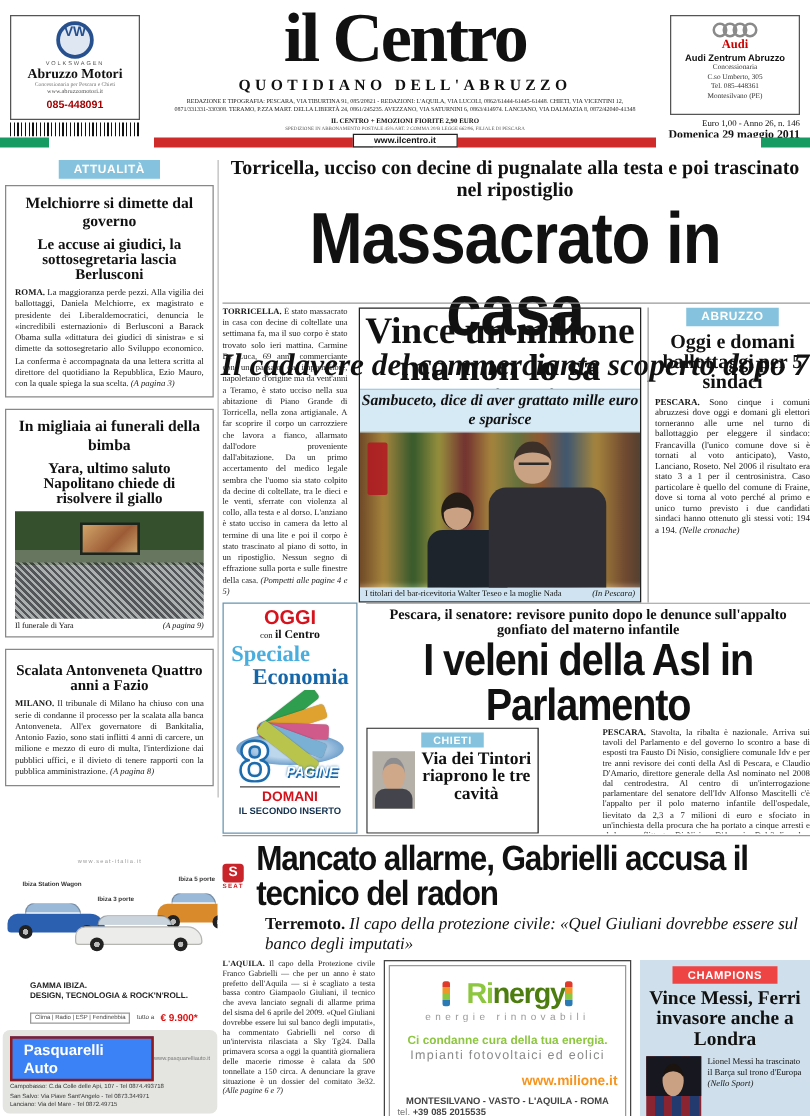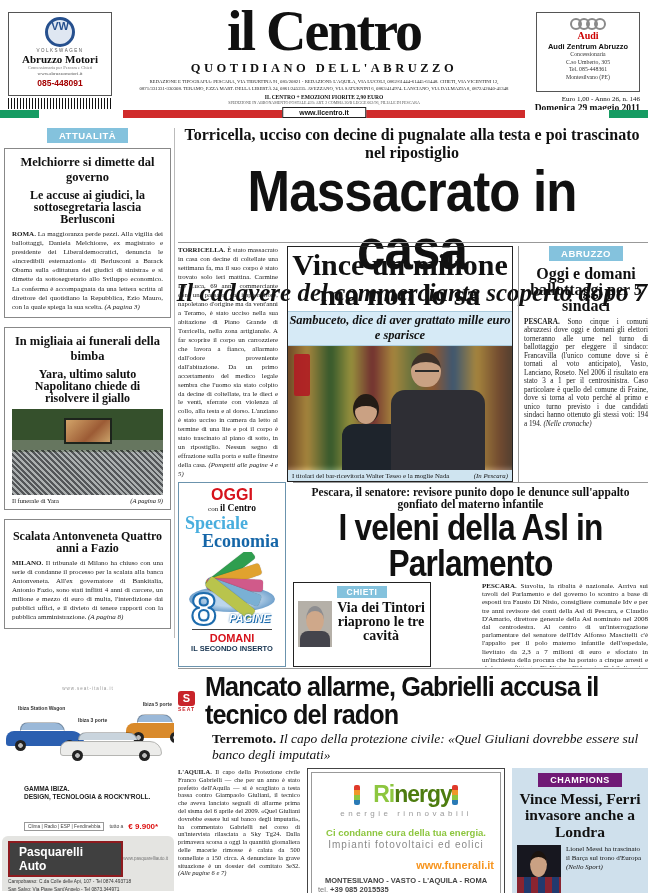--- a/index.html
+++ b/index.html
@@ -139,21 +139,21 @@
   .r-ri { font-weight:bold; font-size:23px; color:#8dc63f; letter-spacing:-1px;padding-left:13px; }
   .r-nergy { font-weight:bold; font-size:23px; color:#4d7c0f; letter-spacing:-1px; }
   .r-tag { font-size:8px; letter-spacing:3.5px; color:#9a9a9a; margin-top:1px; }
   .r-green { font-weight:bold; font-size:9.5px; color:#8dc63f; margin-top:9px; }
   .r-gray { font-size:10px; color:#8a8a8a; letter-spacing:1px; margin-top:1px; }
   .r-site { font-weight:bold; font-size:11px; color:#f7941d; text-align:right; margin-top:9px; }
   .r-cities { font-weight:bold; font-size:7.5px; color:#444; text-align:center; margin-top:5px; }
   .r-tel { font-size:7.5px; color:#777; text-align:left; }
   .r-tel b { color:#444; }
   .champbox { flex:1; background:#cfe0ec; padding:5px 5px 4px; height:160px; overflow:hidden; }
-  .champbox .tagbar { background:#701a75; font-size:9px; margin-bottom:4px; }
+  .champbox .tagbar { background:#ef4444; font-size:9px; margin-bottom:4px; }
   .champbox .rhead { font-size:15.5px; line-height:1.05; margin:1px 0 5px; }
   .champrow { display:flex; gap:5px; }
   .messi { position:relative; width:44px; height:76px; flex:none; overflow:hidden;
     background:linear-gradient(180deg,#17171f 0 42%,transparent 42%), repeating-linear-gradient(90deg,#8a2430 0 7px,#223a6e 7px 14px); }
   .messi:before { content:""; position:absolute; left:13px; top:6px; width:17px; height:20px; border-radius:50%; background:#caa183; border-top:6px solid #1b130e; }
   .mcaption { font-size:7px; line-height:1.3; }
 
   
   .seatad { position:absolute; left:2px; top:686px; width:172px; height:205px; font-family:"Liberation Sans",sans-serif; overflow:hidden; }
   .s-top { font-size:4.5px; color:#999; text-align:center; letter-spacing:1px; }
@@ -165,27 +165,27 @@
   .car .w1,.car .w2 { position:absolute; bottom:-5px; width:11px; height:11px; background:radial-gradient(circle,#bbb 0 28%,#222 30%); border-radius:50%; }
   .car .w1 { left:12%; } .car .w2 { right:12%; }
   .car-blue  { left:4px; top:40px; width:78px; }
   .car-blue .bdy { background:#2b5fb0; }
   .car-white { left:58px; top:50px; width:102px; z-index:2; }
   .car-white .bdy { background:#ececea; border:1px solid #b5b5b2; }
   .car-white .cab { background:linear-gradient(180deg,#c9d4dd 0 70%,transparent 70%); }
   .car-orange { right:-14px; top:32px; width:62px; }
   .car-orange .bdy { background:#d98a2b; }
   .gamma { font-weight:bold; font-size:6.5px; color:#222; margin-left:22px; line-height:1.3; }
-  .specrow { display:flex; align-items:center; gap:5px; margin:20px 0 0 22px; }
+  .specrow { display:flex; align-items:center; gap:5px; margin:8px 0 0 22px; }
   .spectext { font-size:4.8px; border:1px solid #999; padding:1px 3px; color:#444; }
   .pricepre { font-size:5px; color:#444; }
   .pricered { color:#d11; font-weight:bold; font-size:8px; }
   .dealer { background:#e4e4e1; border-radius:6px; margin-top:5px; padding:5px 6px 4px; }
   .pasqrow { display:flex; justify-content:space-between; align-items:center; }
-  .pasqbox { background:#404040; border:2px solid #8e1b1f; color:#fff; font:bold 12px "Liberation Sans",sans-serif; padding:2px 9px; }
+  .pasqbox { background:#3b82f6; border:2px solid #8e1b1f; color:#fff; font:bold 12px "Liberation Sans",sans-serif; padding:2px 9px; }
   .dealersite { font-size:4.5px; color:#777; }
   .dline { font-size:4.8px; color:#333; margin-top:2.5px; }
 </style>
 </head>
 <body>
 
 <div id="page">
 
   <header class="hd">
     <div class="adbox vwad">
@@ -353,21 +353,21 @@
         <p class="jbody"><span class="dl">L'AQUILA.</span> <span>Il capo della Protezione civile Franco Gabrielli — che per un anno è stato prefetto dell'Aquila — si è scagliato a testa bassa contro Giampaolo Giuliani, il tecnico che aveva lanciato segnali di allarme prima del sisma del 6 aprile del 2009. «Quel Giuliani dovrebbe essere lui sul banco degli imputati», ha commentato Gabrielli nel corso di un'intervista rilasciata a Sky Tg24. Dalla primavera scorsa a oggi la quantità giornaliera delle macerie rimosse è calata da 500 tonnellate a 150 circa. A denunciare la grave situazione è un dossier del comitato 3e32.</span> <span class="ref">(Alle pagine 6 e 7)</span></p>
       </div>
 
       <div class="rinergybox">
         <div>
           <span class="rbar"></span><span class="r-ri">Ri</span><span class="r-nergy">nergy</span><span class="rbar"></span>
         </div>
         <div class="r-tag">energie rinnovabili</div>
         <div class="r-green">Ci condanne cura della tua energia.</div>
         <div class="r-gray">Impianti fotovoltaici ed eolici</div>
-        <div class="r-site">www.funerali.it</div>
+        <div class="r-site">www.milione.it</div>
         <div class="r-cities">MONTESILVANO - VASTO - L'AQUILA - ROMA</div>
         <div class="r-tel"><span>tel.</span> <b>+39 085 2015535</b></div>
       </div>
 
       <div class="champbox">
         <span class="tagbar">CHAMPIONS</span>
         <div class="rhead">Vince Messi, Ferri invasore anche a Londra</div>
         <div class="champrow">
           <div class="messi"></div>
           <div class="mcaption"><span>Lionel Messi ha trascinato il Barça sul trono d'Europa</span> <span class="ref">(Nello Sport)</span></div>

